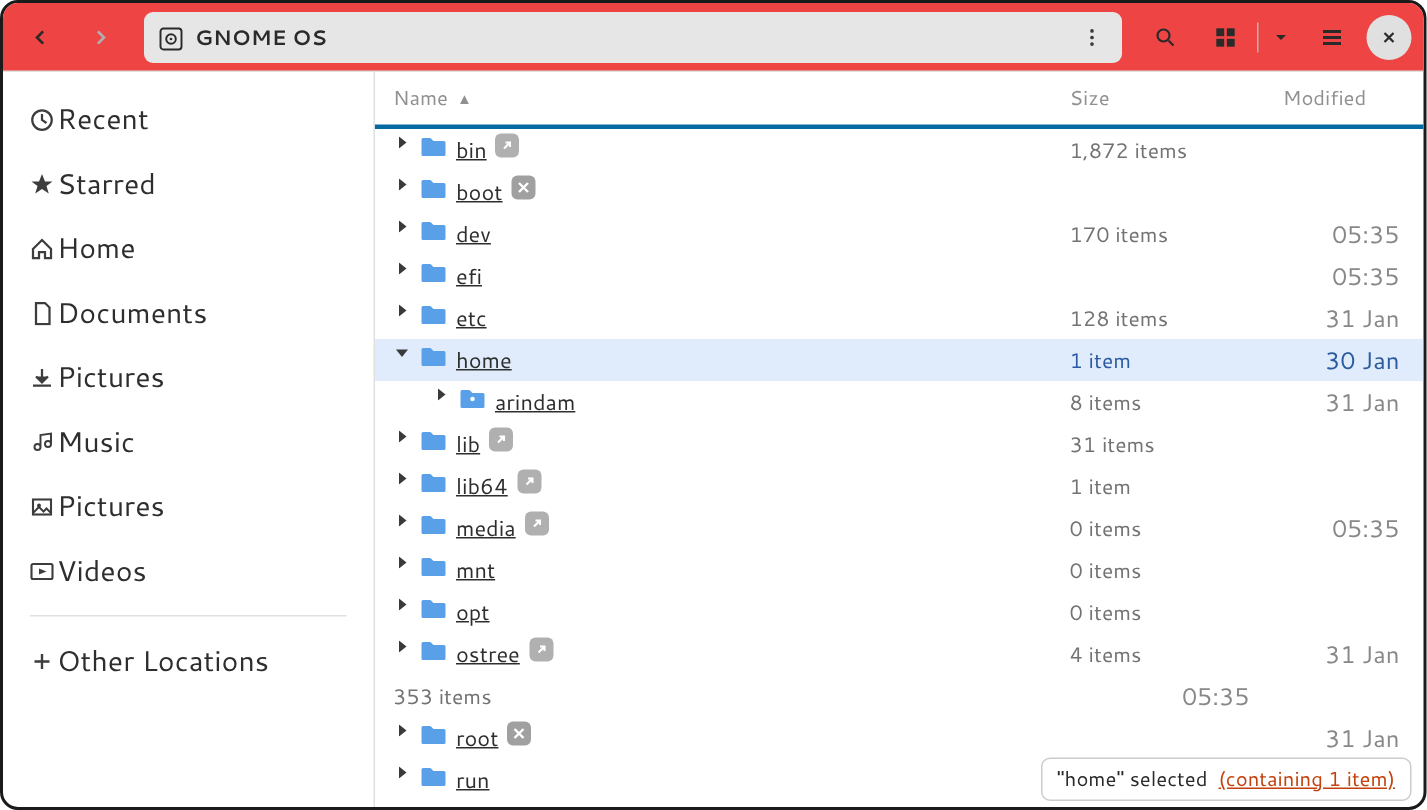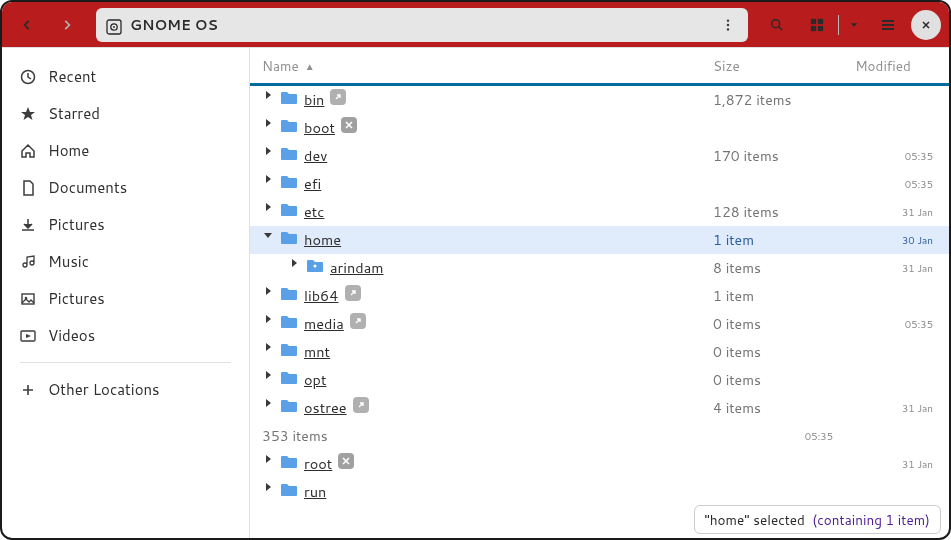--- a/index.html
+++ b/index.html
@@ -1,65 +1,65 @@
 <!DOCTYPE html>
 <html><head>
 <meta charset="utf-8">
 <style>
   * { box-sizing: border-box; margin: 0; padding: 0; font-family: Cantarell, "Segoe UI", -apple-system, sans-serif; }
   html, body { width: 951px; height: 540px; overflow: hidden; }
   body { background: #ffffff; border-radius: 12px; border: 2px solid #1a1a1a; position: relative; }
 
-  .headerbar { height: 46px; display: flex; align-items: center; padding: 6px 8px; gap: 6px; background: #b91c1c; border-bottom: 1px solid #e0e0e0; }
+  .headerbar { height: 46px; display: flex; align-items: center; padding: 6px 8px; gap: 6px; background: #ef4444; border-bottom: 1px solid #e0e0e0; }
   .nav-btn { width: 34px; height: 34px; border-radius: 6px; display: flex; align-items: center; justify-content: center; background: transparent; border: none; }
   .nav-btn svg { width: 14px; height: 14px; }
   .nav-btn.disabled svg { stroke: #b0b0b0; }
   .pathbar { flex: 1; height: 34px; background: #e6e6e6; border-radius: 6px; display: flex; align-items: center; padding: 0 10px; gap: 8px; margin: 0 6px; }
   .pathbar .disk-icon { width: 16px; height: 16px; }
   .pathbar .label { font-size: 14px; font-weight: 600; color: #2a2a2a; }
   .pathbar-menu { margin-left: auto; width: 20px; height: 20px; display: flex; align-items: center; justify-content: center; }
   .hb-btn { width: 34px; height: 34px; border-radius: 6px; display: flex; align-items: center; justify-content: center; background: transparent; border: none; }
   .hb-close { background: #e0e0e0; border-radius: 50%; width: 30px; height: 30px; }
   .view-group { display: flex; align-items: center; gap: 2px; }
   .view-group .sep { width: 1px; height: 20px; background: #b8b8b8; margin: 0 2px; }
 
   .content { display: flex; height: calc(540px - 46px - 4px); }
 
   .sidebar { width: 248px; border-right: 1px solid #e0e0e0; padding: 10px 6px; overflow-y: auto; }
-  .side-item { display: flex; align-items: center; gap: 12px; padding: 8px 12px; border-radius: 6px; font-size: 15px; color: #2e2e2e; cursor: default; }
+  .side-item { display: flex; align-items: center; gap: 2px; padding: 8px 12px; border-radius: 6px; font-size: 19px; color: #2e2e2e; cursor: default; }
   .side-item svg { width: 16px; height: 16px; fill: #3d3d3d; }
   .side-sep { height: 1px; background: #e0e0e0; margin: 8px 12px; }
 
   .files { flex: 1; position: relative; display: flex; flex-direction: column; }
   .cols { display: grid; grid-template-columns: 1fr 120px 100px; padding: 8px 16px 8px 12px; color: #909090; font-size: 13.5px; border-bottom: 3px solid #0369a1; }
   .cols .name { display: flex; align-items: center; gap: 6px; }
   .cols .size { text-align: left; }
   .cols .mod { text-align: center; }
   .sort-ind { font-size: 10px; }
 
   .rows { flex: 1; overflow-y: auto; }
   .row { display: grid; grid-template-columns: 1fr 120px 100px; align-items: center; padding: 0 16px 0 12px; height: 28px; font-size: 14.5px; color: #2e2e2e; }
   .row.selected { background: #e0ecfb; }
   .row .namecell { display: flex; align-items: flex-start; gap: 6px; text-decoration: underline; }
   .row .size { color: #737373; font-size: 14px; }
-  .row .mod { color: #888; text-align: right; font-size: 10px; }
+  .row .mod { color: #888; text-align: right; font-size: 16px; }
   .row.selected .size, .row.selected .mod { color: #2b5ba0; }
   .expander { width: 12px; height: 12px; display: inline-flex; align-items: center; justify-content: center; }
   .expander svg { width: 8px; height: 8px; fill: #3a3a3a; }
   .folder-icon { width: 18px; height: 18px; }
   .folder-icon path { fill: #5aa0e8; }
   .folder-icon.user path.body { fill: #5aa0e8; }
   .badge { width: 16px; height: 16px; border-radius: 4px; display: inline-flex; align-items: center; justify-content: center; }
   .badge.link { background: #b0b0b0; }
   .badge.no { background: #a0a0a0; }
   .badge svg { width: 10px; height: 10px; fill: #fff; }
   .indent { display: inline-block; width: 20px; }
 
   .statusbar { position: absolute; right: 8px; bottom: 4px; background: #ffffff; border: 1px solid #ccc; border-radius: 6px; padding: 4px 10px; font-size: 13.5px; color: #2a2a2a; }
-  .statusbar .light { color: #4c1d95; }
+  .statusbar .light { color: #c2410c; text-decoration: underline; }
 </style>
 </head>
 <body>
 
 <div class="headerbar">
   <button class="nav-btn">
     <svg viewBox="0 0 24 24" fill="none" stroke="#2a2a2a" stroke-width="3">
         <path d="M15 5 L8 12 L15 19"></path>
       </svg>
   </button>
@@ -314,20 +314,40 @@
         <div class="row">
           <div class="namecell">
             <span class="expander">
               <svg viewBox="0 0 8 8">
                 <path d="M2 0 L7 4 L2 8 Z"></path>
               </svg>
             </span>
             <span><svg class="folder-icon" viewBox="0 0 18 18">
                 <path d="M1 4 Q1 3 2 3 H7 L9 5 H16 Q17 5 17 6 V14 Q17 15 16 15 H2 Q1 15 1 14 Z"></path>
               </svg></span>
+            <span>lib</span>
+            <span class="badge link">
+              <svg viewBox="0 0 10 10">
+                <path d="M3 7 L7 3 M4 3 H7 V6" stroke="#fff" stroke-width="1.4" fill="none"></path>
+              </svg>
+            </span>
+          </div>
+          <div class="size">31 items</div>
+          <div class="mod"></div>
+        </div>
+        <div class="row">
+          <div class="namecell">
+            <span class="expander">
+              <svg viewBox="0 0 8 8">
+                <path d="M2 0 L7 4 L2 8 Z"></path>
+              </svg>
+            </span>
+            <span><svg class="folder-icon" viewBox="0 0 18 18">
+                <path d="M1 4 Q1 3 2 3 H7 L9 5 H16 Q17 5 17 6 V14 Q17 15 16 15 H2 Q1 15 1 14 Z"></path>
+              </svg></span>
             <span>lib64</span>
             <span class="badge link">
               <svg viewBox="0 0 10 10">
                 <path d="M3 7 L7 3 M4 3 H7 V6" stroke="#fff" stroke-width="1.4" fill="none"></path>
               </svg>
             </span>
           </div>
           <div class="size">1 item</div>
           <div class="mod"></div>
         </div>

